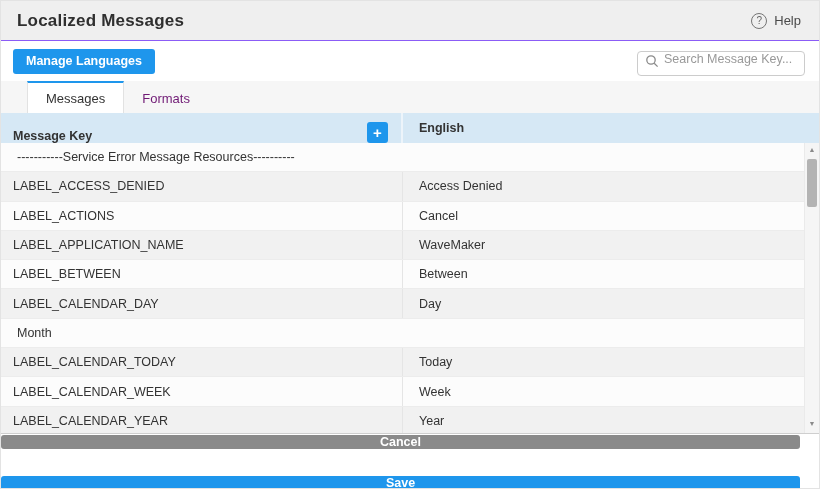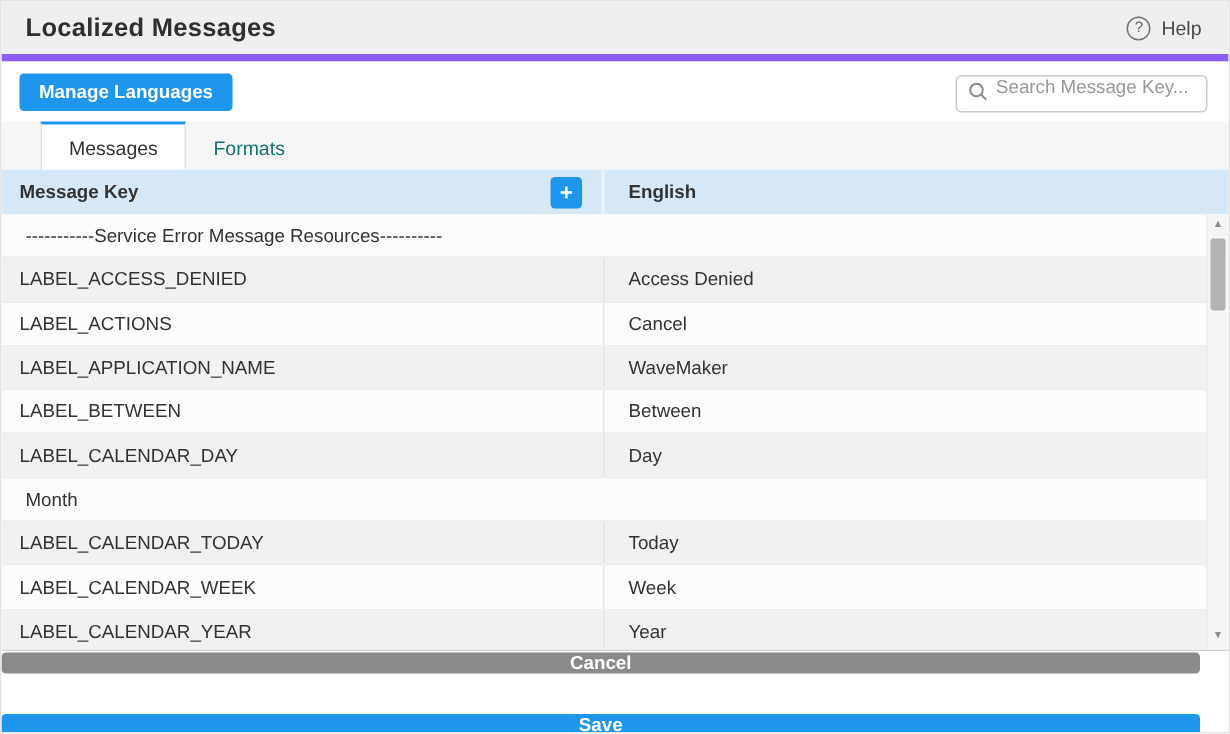--- a/index.html
+++ b/index.html
@@ -6,21 +6,21 @@
   html,body { background:#fff; }
   body { font-family:"Liberation Sans", sans-serif; color:#333; }
   .app {
     position:relative; width:820px; height:489px; background:#fff; overflow:hidden;
     border:1px solid #e3e3e3;
   }
 
   
   .titlebar {
     height:40px; background:var(--titlebar-bg,#efefef);
-    border-bottom:5px solid #8b5cf6;
+    border-bottom:1px solid #8b5cf6;
     display:flex; align-items:center; justify-content:space-between;
     padding:0 18px 0 16px;
   }
   .page-title { font-size:17px; font-weight:600; color:#2f2f2f; letter-spacing:.2px; }
   .help { display:flex; align-items:center; gap:7px; cursor:pointer; }
   .help-circle {
     width:16px; height:16px; border:1.4px solid #757575; border-radius:50%;
     display:flex; align-items:center; justify-content:center;
     font-size:10px; color:#666; line-height:1;
   }
@@ -48,39 +48,39 @@
     font-family:Liberation Sans, sans-serif;
   }
   .searchbox input::placeholder { color:#999; }
   .search-glyph { position:absolute; left:8px; top:5px; width:14px; height:14px; pointer-events:none; }
 
   
   .tabstrip {
     height:32px; background:#f6f6f6; display:flex; align-items:stretch; padding-left:26px;
   }
   .tab {
-    display:flex; align-items:center; padding:0 18px; font-size:13px; color:#0f766e;
+    display:flex; align-items:center; padding:0 18px; font-size:13px; color:#701a75;
     cursor:pointer; border-top:2px solid transparent;
   }
   .tab.active {
     background:#fff; color:#333;
     border-top:2px solid var(--accent,#1e96ec);
     border-left:1px solid #e2e2e2; border-right:1px solid #e2e2e2;
   }
 
   
   .thead {
     height:30px; background:var(--thead-bg,#d6e8f5);
     display:flex; align-items:stretch;
   }
   .th {
     display:flex; align-items:center; font-size:12.5px; font-weight:600; color:#333;
   }
   .th-key { width:402px; padding-left:12px; justify-content:space-between;
-            border-right:2px solid #edf4fa; }
+            border-right:2px solid #edf4fa;align-items:flex-end; }
   .th-en  { flex:1; padding-left:16px; }
   .add-btn {
     width:21px; height:21px; margin-right:13px;
     background:var(--accent,#1e96ec); border:none; border-radius:3px;
     color:#fff; font-size:15px; font-weight:600; line-height:19px; cursor:pointer;
     display:flex; align-items:center; justify-content:center;
   }
 
   .tbody { position:relative; height:291px; overflow:hidden; border-bottom:1px solid #cfcfcf; background:#fff; }
   .trow {

